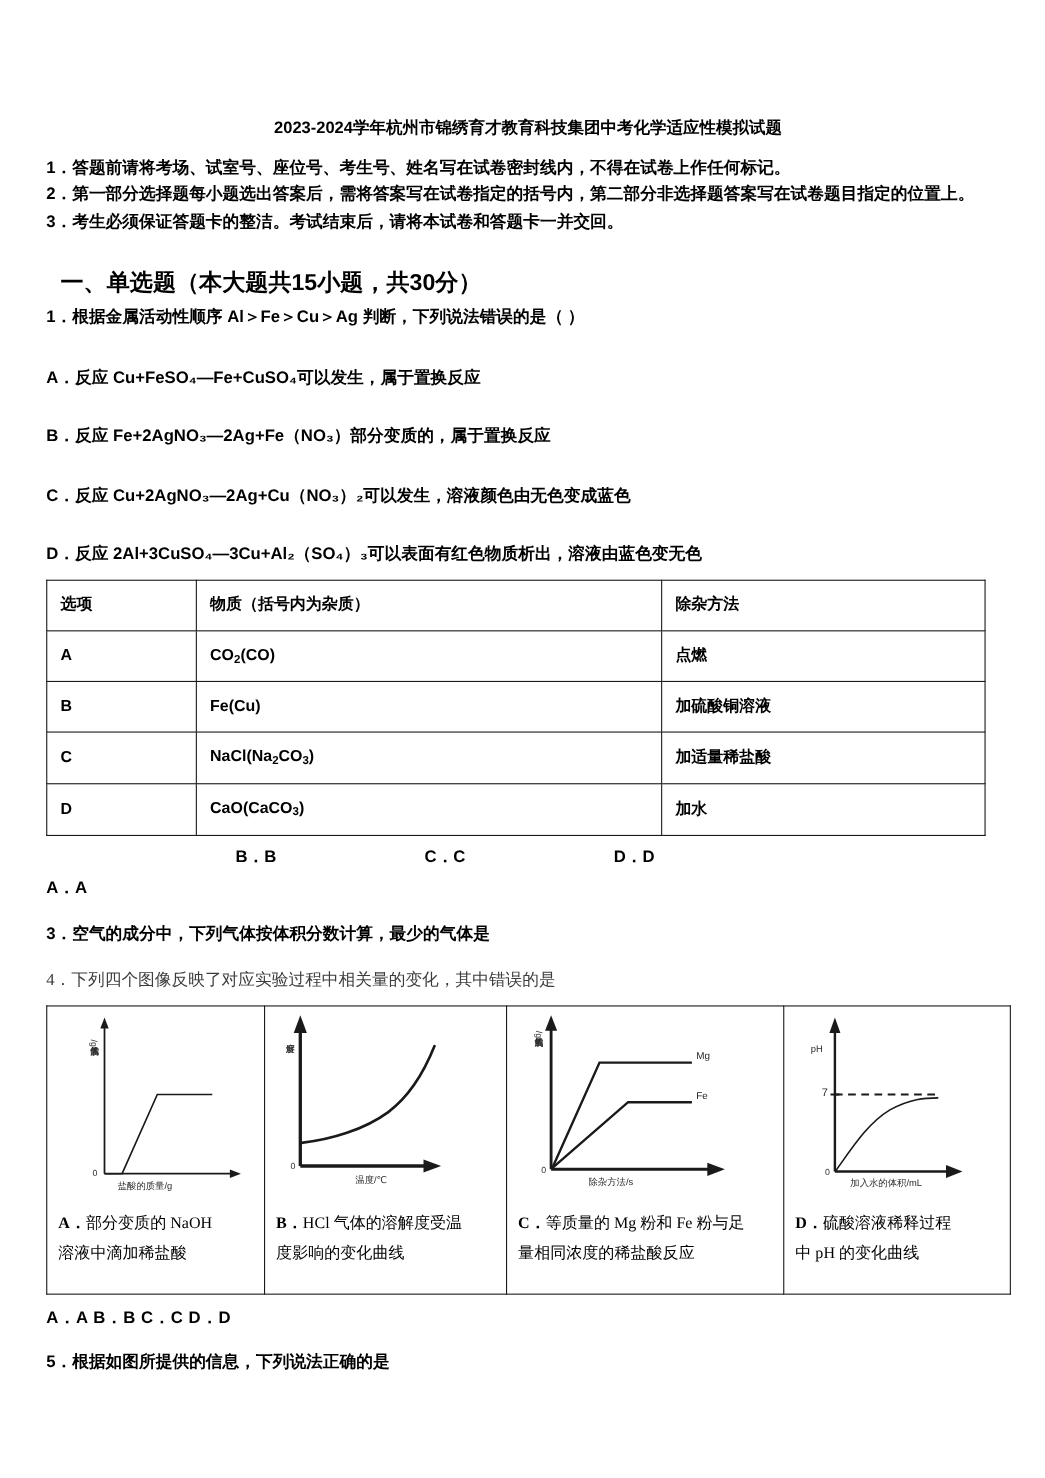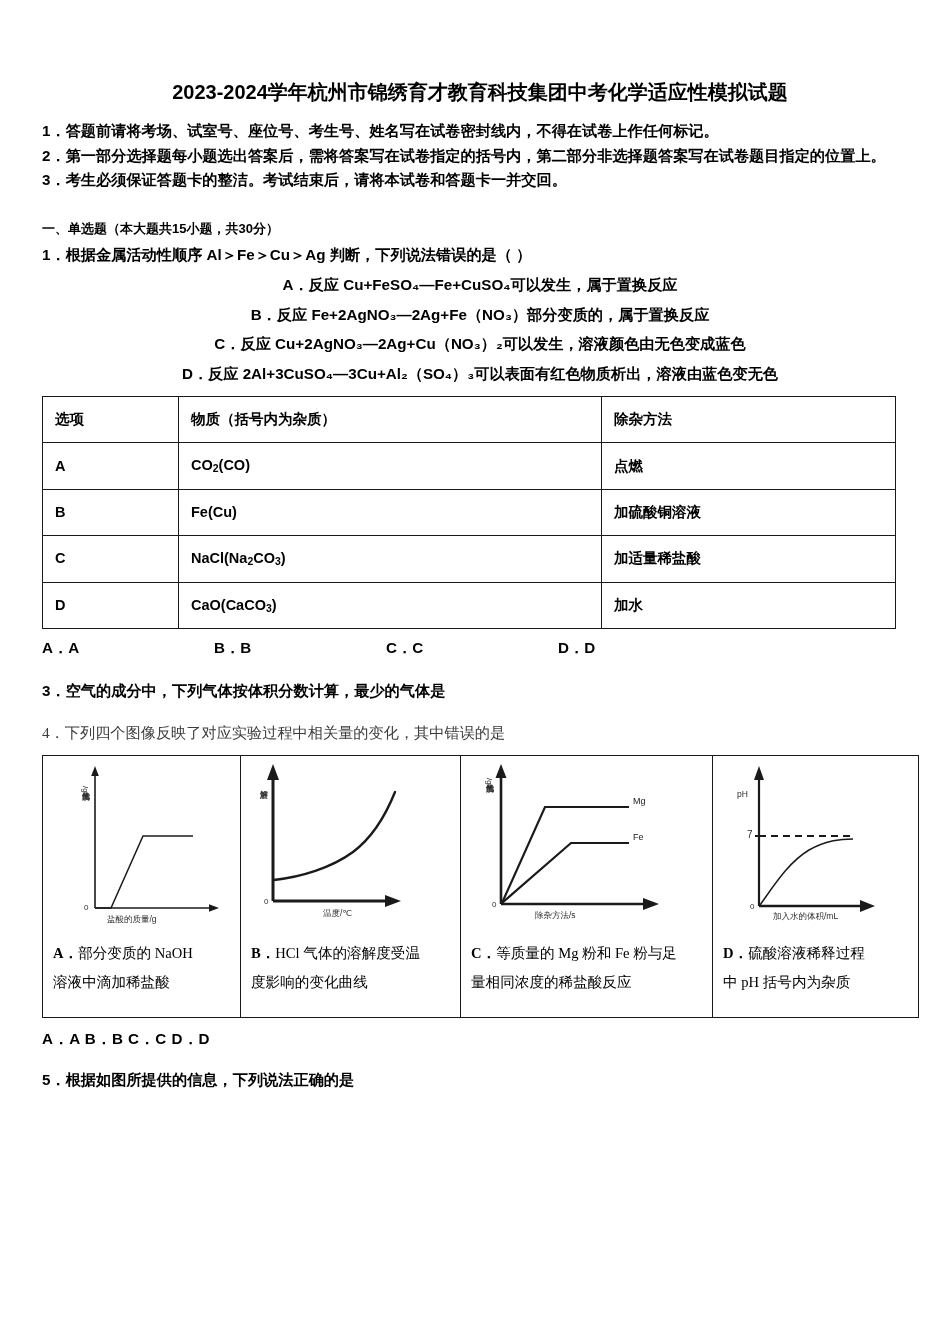--- a/index.html
+++ b/index.html
@@ -24,82 +24,82 @@
   .content {
     position: absolute;
     left: 42px;
     top: 0;
     width: 876px;
   }
 
   
   .doc-title {
     text-align: center;
-    font-size: 20px;
+    font-size: 15px;
     font-weight: bold;
     font-family: "Liberation Sans", "DejaVu Sans", sans-serif;
     letter-spacing: 0px;
-    margin-top: 80px;
+    margin-top: 108px;
     margin-bottom: 0;
     line-height: 1.25;
     white-space: nowrap;
   }
 
   
   .notice {
     margin-top: 14px;
     font-size: 15.2px;
     font-weight: bold;
     font-family: "Liberation Sans", "DejaVu Sans", sans-serif;
     line-height: 1.62;
   }
   .notice-line { margin: 0; }
 
   
   .section-head {
     margin-top: 26px;
-    font-size: 13px;
+    font-size: 21px;
     font-weight: bold;
     font-family: "Liberation Sans", "DejaVu Sans", sans-serif;
     line-height: 1.6;
+    margin-left: 13px;
   }
 
   
   .q-stem {
     font-size: 15.2px;
     font-weight: bold;
     font-family: "Liberation Sans", "DejaVu Sans", sans-serif;
     line-height: 1.6;
     margin-top: 3px;
   }
   .q-stem.light {
     font-weight: normal;
     font-family: "Liberation Serif", "DejaVu Serif", serif;
     color: #3c3c3c;
   }
   .opt {
     font-size: 15.2px;
     font-weight: bold;
     font-family: "Liberation Sans", "DejaVu Sans", sans-serif;
     line-height: 1.55;
-    margin-top: 6px;
-    text-align: center;
+    margin-top: 30px;
   }
   sub { font-size: 0.72em; vertical-align: -0.22em; }
 
   
   .opt-row {
     display: flex;
     font-size: 15.2px;
     font-weight: bold;
     font-family: "Liberation Sans", "DejaVu Sans", sans-serif;
     margin-top: 10px;
   }
   .opt-row .cell { flex: 0 0 auto; }
-  .opt-row .c1 { width: 172px; }
+  .opt-row .c1 { width: 172px; margin-top: 28px; }
   .opt-row .c2 { width: 172px; }
   .opt-row .c3 { width: 172px; }
   .opt-row .c4 { width: 172px; }
 
   .opt-row.q3 .c1 { width: 158px; }
   .opt-row.q3 .c2 { width: 168px; }
   .opt-row.q3 .c3 { width: 186px; }
 
   .answers-inline {
     font-size: 15.2px;
@@ -363,21 +363,21 @@
 
                 <path d="M 47,149 C 62,128 76,106 96,94 C 114,84 128,83 140,83" fill="none" stroke="#1a1a1a" stroke-width="1.5"></path>
               </svg>
               <span class="hlabel" style="left:24px; top:33px;">pH</span>
               <span class="origin" style="left:34px; top:73px; font-size:10px;">7</span>
               <span class="origin" style="left:37px; top:146px;">0</span>
               <span class="hlabel" style="left:60px; top:155px;">加入水的体积/mL</span>
             </div>
             <div class="gcell-cap">
               <b>D．</b><span>硫酸溶液稀释过程</span><br>
-              <span>中 pH 括号内为杂质</span>
+              <span>中 pH 的变化曲线</span>
             </div>
           </td>
 
         </tr>
       </tbody>
     </table>
 
     <div class="answers-inline">A．A  B．B  C．C  D．D</div>
 
     <div class="q-stem" style="margin-top:18px;">

